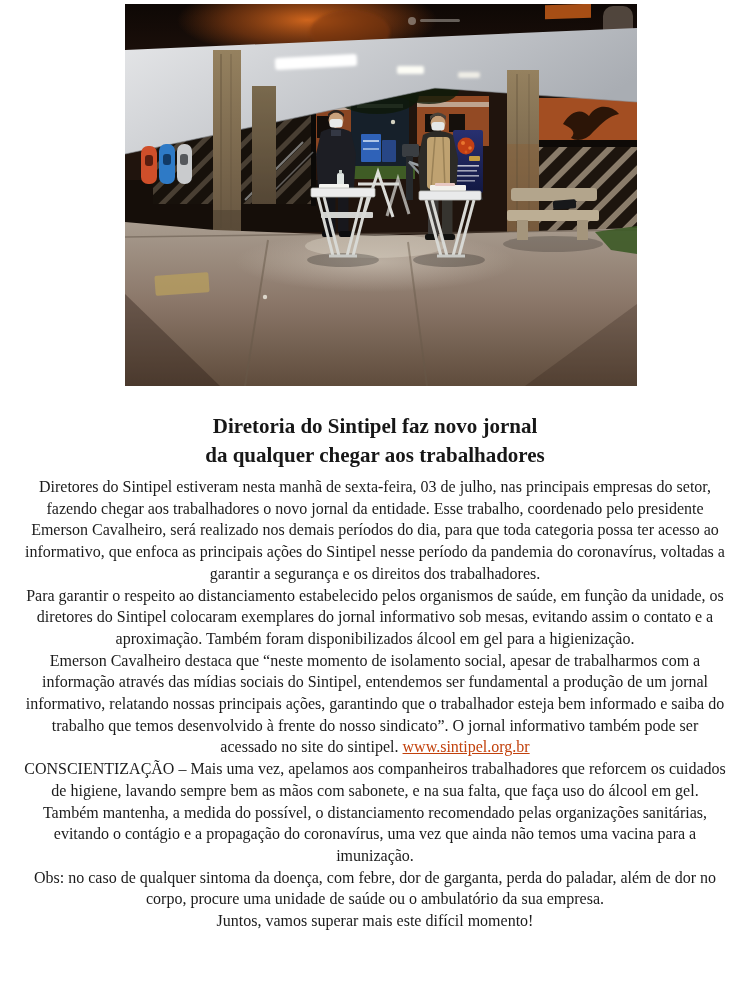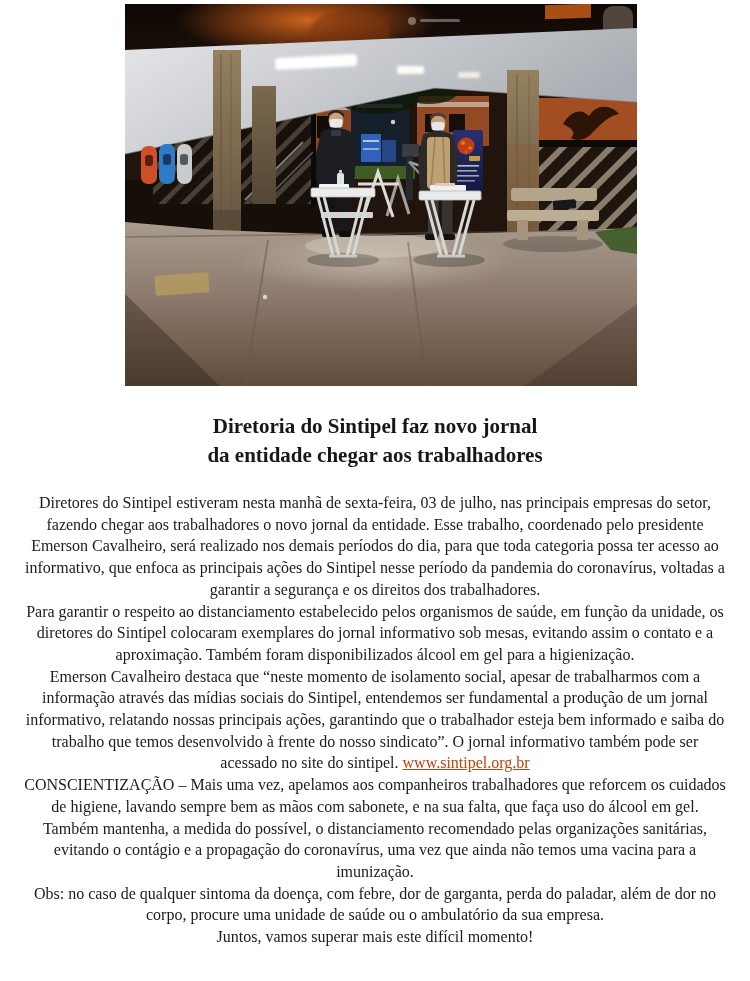--- a/index.html
+++ b/index.html
@@ -20,21 +20,21 @@
   .photo svg{display:block;}
   .title{
     position:absolute;left:0;top:412px;width:750px;
     margin:0;
     text-align:center;
     font-size:21px;line-height:29px;font-weight:bold;
     color:#171717;
   }
   .title .tline{display:block;}
   .body{
-    position:absolute;left:23px;top:492px;width:704px;
+    position:absolute;left:23px;top:476px;width:704px;
     text-align:center;
     font-size:16px;line-height:21.7px;
     color:#1b1b1b;
   }
   .body p{margin:0;}
   a.hyperlink{color:#c2410c;text-decoration:underline;cursor:pointer;}
 </style>
 </head>
 <body>
 
@@ -280,21 +280,21 @@
           <line x1="307" y1="196" x2="322" y2="252"></line>
           <line x1="343" y1="196" x2="328" y2="252"></line>
         </g>
         <line x1="312" y1="252" x2="340" y2="252" stroke="#c9cac6" stroke-width="3"></line>
       </g>
     </svg>
   </figure>
 
   <h1 class="title">
     <span class="tline">Diretoria do Sintipel faz novo jornal</span>
-    <span class="tline">da entidade chegar aos trabalhadores</span>
+    <span class="tline">da qualquer chegar aos trabalhadores</span>
   </h1>
 
   <div class="body">
     <p>Diretores do Sintipel estiveram nesta manhã de sexta-feira, 03 de julho, nas principais empresas do setor, fazendo chegar aos trabalhadores o novo jornal da entidade. Esse trabalho, coordenado pelo presidente Emerson Cavalheiro, será realizado nos demais períodos do dia, para que toda categoria possa ter acesso ao informativo, que enfoca as principais ações do Sintipel nesse período da pandemia do coronavírus, voltadas a garantir a segurança e os direitos dos trabalhadores.</p>
     <p>Para garantir o respeito ao distanciamento estabelecido pelos organismos de saúde, em função da unidade, os diretores do Sintipel colocaram exemplares do jornal informativo sob mesas, evitando assim o contato e a aproximação. Também foram disponibilizados álcool em gel para a higienização.</p>
     <p><span>Emerson Cavalheiro destaca que “neste momento de isolamento social, apesar de trabalharmos com a informação através das mídias sociais do Sintipel, entendemos ser fundamental a produção de um jornal informativo, relatando nossas principais ações, garantindo que o trabalhador esteja bem informado e saiba do trabalho que temos desenvolvido à frente do nosso sindicato”. O jornal informativo também pode ser acessado no site do sintipel.</span>
       <a href="#" class="hyperlink">www.sintipel.org.br</a></p>
     <p>CONSCIENTIZAÇÃO – Mais uma vez, apelamos aos companheiros trabalhadores que reforcem os cuidados de higiene, lavando sempre bem as mãos com sabonete, e na sua falta, que faça uso do álcool em gel. Também mantenha, a medida do possível, o distanciamento recomendado pelas organizações sanitárias, evitando o contágio e a propagação do coronavírus, uma vez que ainda não temos uma vacina para a imunização.</p>
     <p>Obs: no caso de qualquer sintoma da doença, com febre, dor de garganta, perda do paladar, além de dor no corpo, procure uma unidade de saúde ou o ambulatório da sua empresa.</p>
     <p>Juntos, vamos superar mais este difícil momento!</p>

